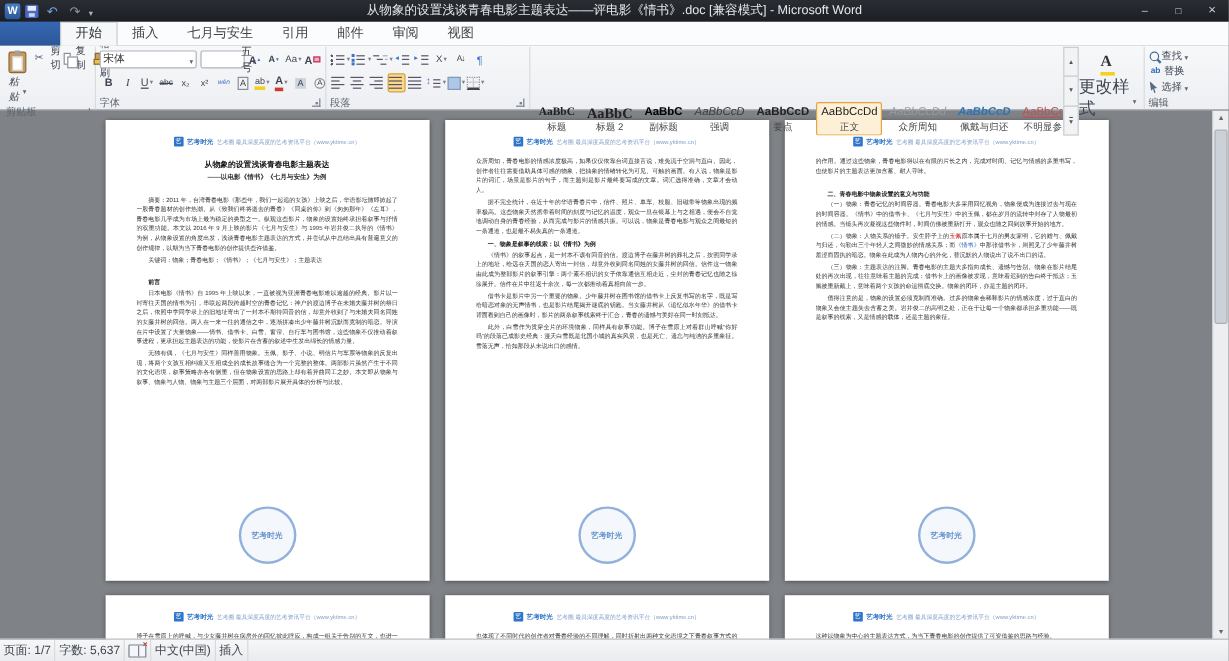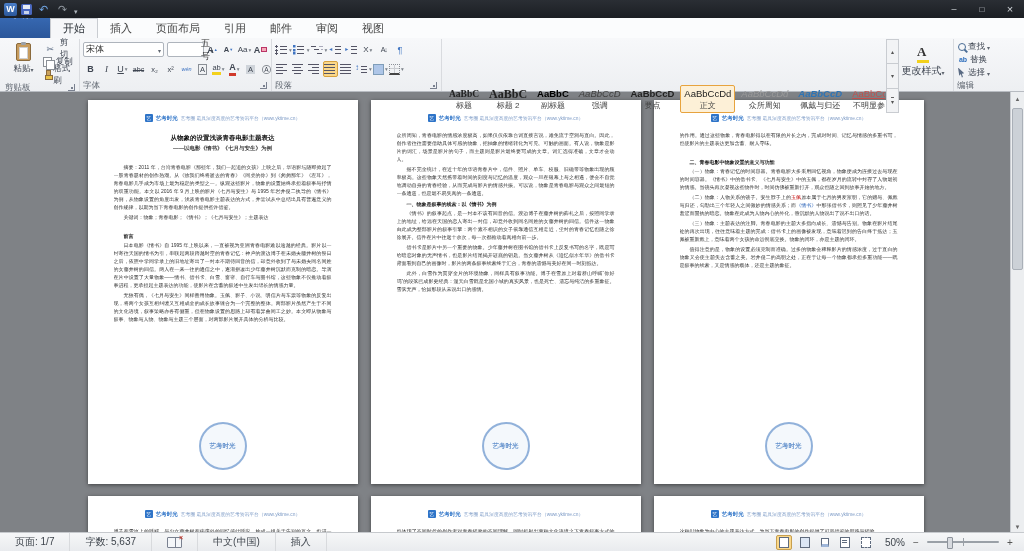--- a/index.html
+++ b/index.html
@@ -46,21 +46,21 @@
   .launcher::before{content:"";position:absolute;right:1px;bottom:1px;width:2px;height:2px;background:#7a8190;}
 
   .ib{min-width:15px;height:16px;display:inline-flex;align-items:center;justify-content:center;font-size:9px;
       color:#3f4652;border-radius:2px;position:relative;}
   .ib.sel{background:#fbd88a;border:1px solid #d5a13f;box-sizing:border-box;}
   .hdd::after{content:"▾";font-size:5.5px;color:#7a8088;margin-left:1px;}
   .dd2::before{content:"▾";font-size:6px;color:#5f6670;}
 
   
   .bigbtn{display:flex;flex-direction:column;align-items:center;justify-content:flex-start;padding:3px 2px 0;width:38px;}
-  .bigbtn .blbl{display:flex;align-items:center;font-size:8.5px;color:#3f4652;margin-top:2px;}
+  .bigbtn .blbl{display:flex;align-items:center;font-size:8.5px;color:#3f4652;margin-top:2px;font-style:italic;}
   .ic-paste{position:relative;width:15px;height:18px;background:#c79b5d;border:1px solid #8a6a3c;border-radius:2px;box-sizing:border-box;}
   .ic-paste::before{content:"";position:absolute;left:2px;top:3px;right:2px;bottom:1px;background:#fff;border:0.5px solid #cfcfcf;}
   .ic-paste::after{content:"";position:absolute;left:4px;top:-2px;width:5px;height:3px;background:#9ba1a8;border-radius:1px;}
   .smbtn{display:flex;align-items:center;gap:2px;font-size:8.5px;color:#3f4652;height:13px;padding:0 1px;}
   .g-cut::before{content:"✂";font-size:9px;color:#5a6b84;}
   .i-copy{width:7px;height:8px;border:1px solid #8a8f96;background:#fff;display:inline-block;position:relative;margin-right:2px;}
   .i-copy::after{content:"";position:absolute;left:2px;top:2px;width:7px;height:8px;border:1px solid #8a8f96;background:#fff;}
   .i-paint{width:10px;height:10px;display:inline-block;position:relative;}
   .i-paint::before{content:"";position:absolute;left:3px;top:0;width:3px;height:5px;background:#caa15c;border:0.5px solid #8a6a3c;}
   .i-paint::after{content:"";position:absolute;left:2px;bottom:0;width:6px;height:3px;background:#e8c24a;border:0.5px solid #8a6a3c;}
@@ -154,21 +154,21 @@
   .garr{flex:1;display:flex;align-items:center;justify-content:center;font-size:6px;color:#555;
         border:1px solid #c9ccd1;background:#f2f3f5;margin-top:-1px;}
   .garr.up::before{content:"▴";}
   .garr.down::before{content:"▾";}
   .garr.more{flex-direction:column;}
   .garr.more::before{content:"▬";font-size:3px;line-height:2px;}
   .garr.more::after{content:"▾";}
   .chstyle{display:flex;flex-direction:column;align-items:center;justify-content:flex-start;width:48px;padding-top:2px;}
   .g-chA::before{content:"A";font:bold 13px "Liberation Serif",serif;color:#333;}
   .g-chA::after{content:"";display:block;width:12px;height:3px;background:#f3d11c;margin:0 auto;}
-  .chstyle .blbl{font-size:10px;color:#3f4652;display:flex;align-items:center;margin-top:1px;}
+  .chstyle .blbl{font-size:14px;color:#3f4652;display:flex;align-items:center;margin-top:1px;}
 
   
   .i-mag{width:8px;height:8px;border:1.5px solid #4a6d96;border-radius:50%;position:relative;display:inline-block;box-sizing:border-box;}
   .i-mag::after{content:"";position:absolute;right:-3px;bottom:-2px;width:4px;height:1.5px;background:#4a6d96;transform:rotate(45deg);}
   .g-repl::before{content:"ab";font-size:7px;color:#2f6fbd;font-weight:bold;}
   .i-selarrow{width:8px;height:10px;display:inline-block;background:#5a6b84;
               clip-path:polygon(0 0,78% 58%,48% 62%,62% 95%,48% 100%,36% 66%,16% 82%,0 0);}
 
   
   .docarea{position:absolute;top:92px;left:0;right:0;bottom:18px;background:#7f8286;overflow:hidden;}
@@ -197,21 +197,21 @@
   .varr{height:13px;display:flex;align-items:center;justify-content:center;font-size:6px;color:#666;}
   .varr.vup::before{content:"▲";}
   .varr.vdn::before{content:"▼";}
   .varr.vdn{position:absolute;bottom:0;left:0;right:0;}
   .vthumb{position:absolute;left:1px;right:1px;top:16px;height:160px;background:#ccd1d7;border:1px solid #aab0b8;border-radius:2px;}
 
   
   .statusbar{position:absolute;left:0;right:0;bottom:0;height:18px;background:linear-gradient(#f6f7f8,#e9ebee);
              border-top:1px solid #c6c9cd;display:flex;align-items:center;font-size:10px;color:#3f454d;z-index:30;}
   .sb-left{display:flex;align-items:center;height:100%;}
-  .sb-item{padding:0 15px;display:flex;align-items:center;gap:3px;border-right:1px solid #d8dadd;height:100%;}
+  .sb-item{padding:0 3px;display:flex;align-items:center;gap:3px;border-right:1px solid #d8dadd;height:100%;}
   .sb-right{margin-left:auto;display:flex;align-items:center;gap:5px;padding-right:8px;height:100%;}
   .i-book{width:13px;height:9px;display:inline-block;position:relative;background:#f4f6f9;border:1px solid #7a8190;border-radius:1px;}
   .i-book::before{content:"";position:absolute;left:50%;top:0;bottom:0;width:1px;background:#7a8190;}
   .i-book::after{content:"×";position:absolute;right:-2px;top:-4px;color:#c23b2e;font-size:7px;font-weight:bold;}
   .vb{display:flex;align-items:center;justify-content:center;padding:1px 2px;border:1px solid transparent;border-radius:2px;}
   .vb i{display:block;width:8px;height:9px;border:1px solid #5f6b7e;background:#fff;}
   .vb.v2 i{background:#dce6f4;}
   .vb.v3 i{border-bottom:3px solid #9fb6d9;box-sizing:border-box;}
   .vb.v4 i{background:linear-gradient(#5f6b7e,#5f6b7e) no-repeat 1px 2px/5px 1px,
            linear-gradient(#5f6b7e,#5f6b7e) no-repeat 1px 4px/5px 1px,#fff;}
@@ -231,50 +231,51 @@
 <div class="window">
 
   <div class="titlebar">
     <div class="qat">
       <span class="i-word"></span>
       <span class="i-save"></span>
       <span class="ib g-undo"></span>
       <span class="ib g-redo"></span>
       <span class="qat-dd"></span>
     </div>
+    <div class="tb-title">从物象的设置浅谈青春电影主题表达——评电影《情书》.doc [兼容模式] - Microsoft Word</div>
     <div class="wcontrols">
       <span class="wc wc-min"></span>
       <span class="wc wc-max"></span>
       <span class="wc wc-close"></span>
     </div>
   </div>
 
   <div class="tabrow" id="tabs">
       <div class="tab file">文件</div>
       <div class="tab active">开始</div>
       <div class="tab">插入</div>
-      <div class="tab">页面布局</div>
+      <div class="tab">七月与安生</div>
       <div class="tab">引用</div>
       <div class="tab">邮件</div>
       <div class="tab">审阅</div>
       <div class="tab">视图</div>
     </div>
 
   <div class="ribbon">
 
     <div class="rgroup" style="width:78px">
       <div class="rbodyrow" style="flex:1">
         <div class="bigbtn">
           <span class="ic-paste"></span>
           <span class="blbl">
               <span>粘贴</span>
               <span class="dd2"></span>
             </span>
         </div>
-        <div style="display:flex;flex-direction:column;justify-content:flex-start;padding-top:2px">
+        <div style="display:flex;justify-content:flex-start;padding-top:2px">
           <div class="smbtn">
               <span class="ib g-cut"></span>
               <span>剪切</span>
             </div>
           <div class="smbtn">
               <span class="i-copy"></span>
               <span>复制</span>
             </div>
           <div class="smbtn">
               <span class="i-paint"></span>
@@ -548,38 +549,15 @@
       <span class="sb-item">
           <span class="i-book"></span>
         </span>
       <span class="sb-item">
           <span>中文(中国)</span>
         </span>
       <span class="sb-item">
           <span>插入</span>
         </span>
     </div>
-    <div class="sb-right">
-      <span class="vb v1 active">
-          <i></i>
-        </span>
-      <span class="vb v2">
-          <i></i>
-        </span>
-      <span class="vb v3">
-          <i></i>
-        </span>
-      <span class="vb v4">
-          <i></i>
-        </span>
-      <span class="vb v5">
-          <i></i>
-        </span>
-      <span class="zoomlbl">50%</span>
-      <span class="zbtn zo"></span>
-      <span class="ztrack">
-          <span class="zthumb"></span>
-        </span>
-      <span class="zbtn zi"></span>
-    </div>
   </div>
 
 </div>
 
 </body></html>

